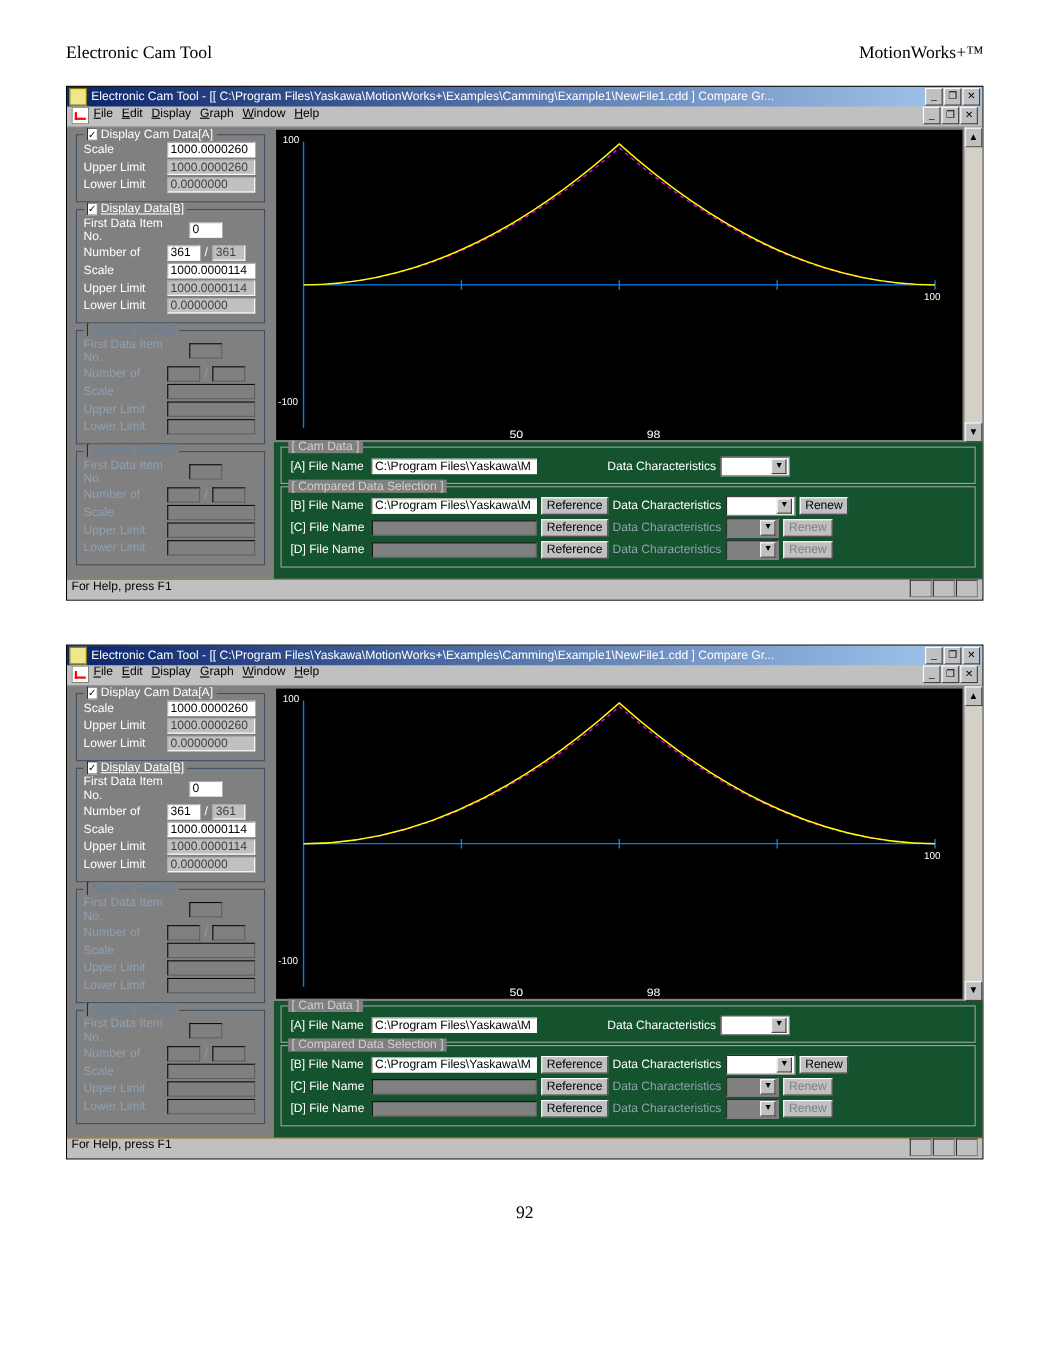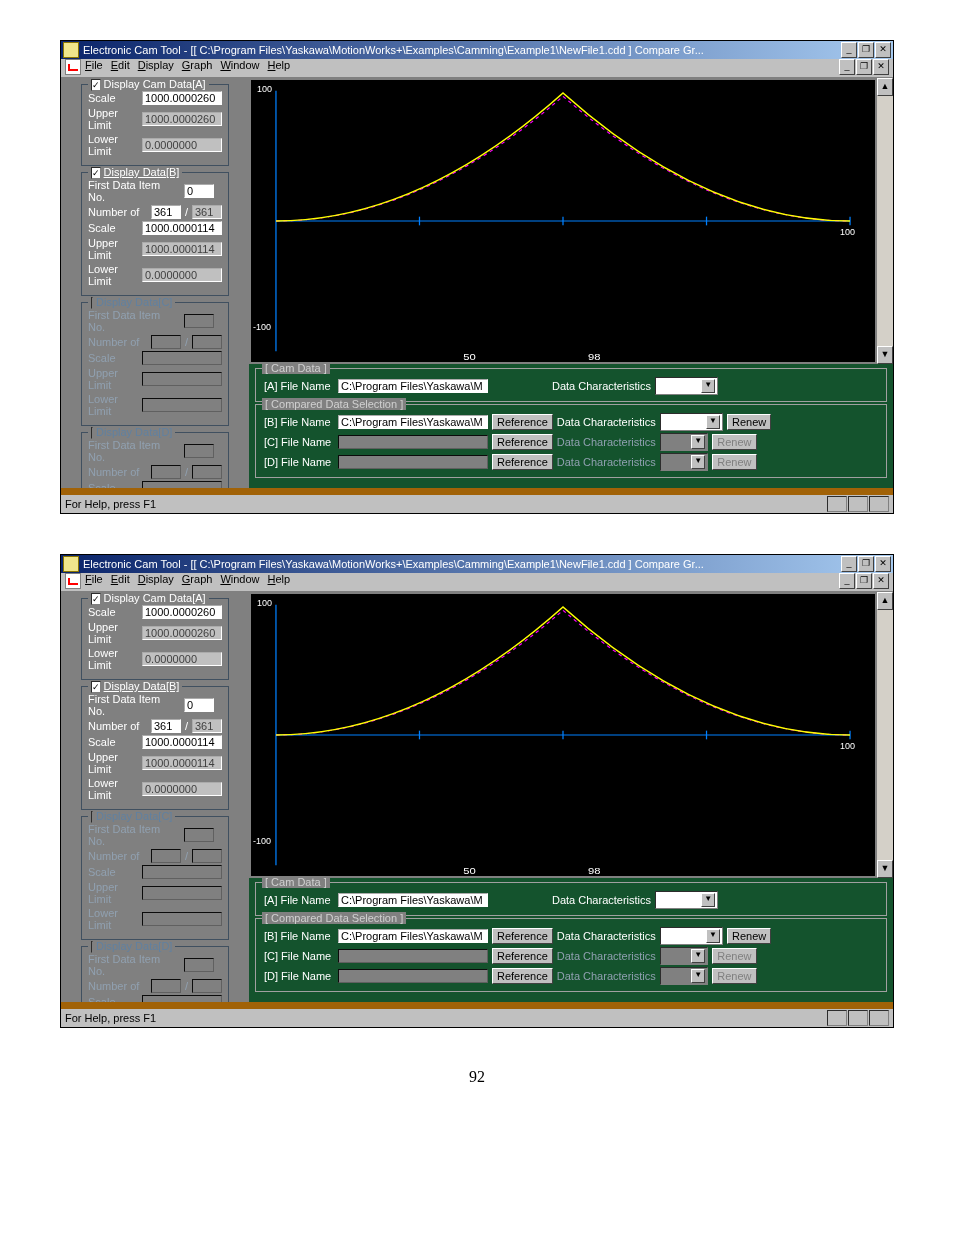--- a/index.html
+++ b/index.html
@@ -22,50 +22,54 @@
 .menubar .mdibtn{width:14px;height:14px;background:#c0c0c0;border:1px solid #fff;border-right-color:#404040;border-bottom-color:#404040;font-size:9px;line-height:12px;text-align:center}
 .workarea{display:flex;height:410px;background:#808080}
 .sidepanel{width:180px;background:#808080;color:#fff;padding:4px;overflow:hidden}
 .graphpane{flex:1;display:flex;flex-direction:column;background:#808080}
 .chartbox{flex:1;background:#000;position:relative;margin:2px}
 .chartbox .ylab{position:absolute;left:6px;top:4px;color:#fff;font-size:9px}
 .chartbox .ylab2{position:absolute;left:2px;bottom:30px;color:#fff;font-size:9px}
 .chartbox .xlab{position:absolute;right:20px;top:52%;color:#fff;font-size:9px}
 .chartbox svg{position:absolute;inset:0;width:100%;height:100%}
 .bottompanel{height:120px;background:#14532d;color:#fff;padding:2px 6px}
-.grp{border:1px solid #405060;margin:2px 16px 6px;padding:4px 6px 6px;position:relative}
+.grp{border:1px solid #405060;margin:2px 4px 6px;padding:4px 6px 6px;position:relative}
 .grp.disabled{color:#90a0b0}
 .grp .legend{position:absolute;top:-7px;left:6px;background:#808080;padding:0 3px;font-size:11px}
 .grp .legend u{text-decoration:underline}
 .grp.disabled .legend{color:#6080a0}
 .row{display:flex;align-items:center;margin:2px 0;gap:4px}
 .row label{width:72px;color:inherit;font-size:11px}
 .inp{background:#fff;color:#000;border:1px inset #fff;height:14px;font-size:11px;padding:0 2px;box-sizing:border-box}
 .inp.ro{background:#c0c0c0;color:#404040}
 .inp.dis{background:#808080;border:1px inset #606060}
 .chk{width:11px;height:11px;background:#fff;border:1px inset #808080;color:#000;font-size:9px;line-height:9px;text-align:center;margin-right:3px}
 .sel{background:#fff;border:1px inset #808080;height:16px;font-size:11px;padding:0 2px;display:inline-flex;align-items:center;gap:4px}
 .sel.dis{background:#808080;color:#606060}
 .sel .arrow{background:#c0c0c0;border:1px solid #fff;border-right-color:#404040;border-bottom-color:#404040;width:12px;height:12px;text-align:center;line-height:10px;font-size:8px;color:#000}
 .btn{background:#c0c0c0;color:#000;border:1px solid #fff;border-right-color:#404040;border-bottom-color:#404040;height:16px;padding:0 4px;font-size:11px}
 .btn.dis{color:#808080}
-.statusbar{height:18px;background:#c0c0c0;border-top:7px solid #a16207;display:flex;align-items:center;padding:0 4px;color:#000}
+.statusbar{height:18px;background:#c0c0c0;border-top:1px solid #a16207;display:flex;align-items:flex-start;padding:0 4px;color:#000}
 .statusbar .cells{margin-left:auto;display:flex;gap:1px}
 .statusbar .cell{width:18px;height:14px;border:1px inset #808080}
 .scrollbar{width:16px;background:#c0c0c0;display:flex;flex-direction:column}
 .scrollbar .sbbtn{height:16px;background:#c0c0c0;border:1px solid #fff;border-right-color:#404040;border-bottom-color:#404040;text-align:center;font-size:9px;line-height:14px}
 .scrollbar .track{flex:1;background:#d4d0c8}
 .bplegend{position:absolute;top:-7px;left:6px;background:#808080;padding:0 3px;font-size:11px;color:#d0d0d0}
 .bpgroup{border:1px solid #a0a0a0;position:relative;padding:6px 8px 4px;margin:2px 0}
 .pagenum{text-align:center;font-size:16px;margin-top:10px}
 </style>
 </head>
 <body>
 
 <div class="page">
+  <div class="doc-header">
+    <span>Electronic Cam Tool</span>
+    <span>MotionWorks+™</span>
+  </div>
 
 
   <div class="appwin">
     <div class="titlebar">
       <div class="logo"></div>
       <div class="title">Electronic Cam Tool - [[ C:\Program Files\Yaskawa\MotionWorks+\Examples\Camming\Example1\NewFile1.cdd ] Compare Gr...</div>
       <div class="winbtns">
         <div class="winbtn">_</div>
         <div class="winbtn">❐</div>
         <div class="winbtn">✕</div>

